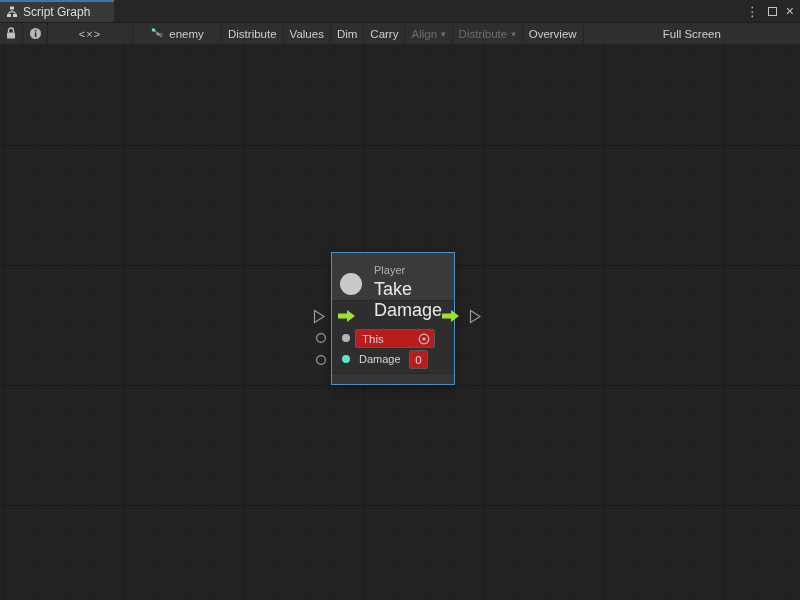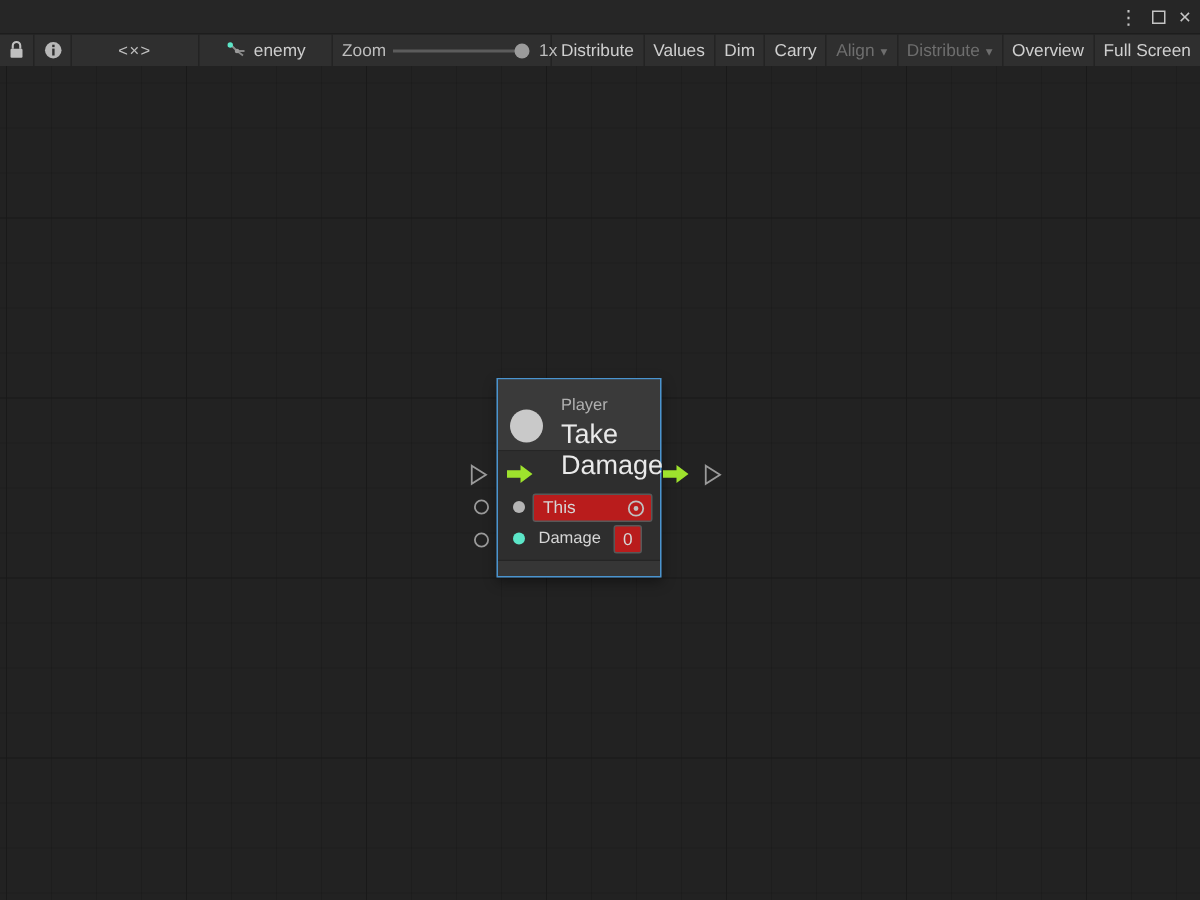--- a/index.html
+++ b/index.html
@@ -63,21 +63,21 @@
       linear-gradient(to right,  #191919 1px, transparent 1px),
       linear-gradient(to bottom, #191919 1px, transparent 1px),
       linear-gradient(to right,  rgba(0,0,0,0.13) 1px, transparent 1px),
       linear-gradient(to bottom, rgba(0,0,0,0.13) 1px, transparent 1px);
     background-size:120px 120px, 120px 120px, 30px 30px, 30px 30px;
     background-position:4px 0, 0 101px, 4px 0, 0 11px;
   }
 
   
   .node {
-    position:absolute; left:331px; top:208px; width:110px; height:133px;
+    position:absolute; left:331px; top:208px; width:124px; height:133px;
     background:#2e2e2e; border:1px solid #4a94cf;
     box-shadow:0 3px 8px rgba(0,0,0,0.4);
   }
   .node-header {
     position:absolute; left:0; right:0; top:0; height:48px;
     background:#3a3a3a; border-bottom:1px solid #262626;
   }
   .node-avatar {
     position:absolute; left:8px; top:20px; width:22px; height:22px;
     border-radius:50%; background:#c9c9c9;
@@ -117,20 +117,29 @@
   .ext-flow-out  { left:469px; top:265px; }
   .ext-circle-1  { left:315px; top:288px; }
   .ext-circle-2  { left:315px; top:310px; }
 </style>
 </head>
 <body>
 
 <div class="window">
 
   <div class="tabstrip">
+    <div class="tab">
+      <svg class="tab-icon" width="12" height="12" viewBox="0 0 12 12">
+        <rect x="4" y="0.5" width="4" height="3" fill="#cccccc"></rect>
+        <path d="M6 3.5 V6 M3 6 H9 M3 6 V8 M9 6 V8" stroke="#cccccc" stroke-width="1" fill="none"></path>
+        <rect x="1" y="8" width="4" height="3" fill="#cccccc"></rect>
+        <rect x="7" y="8" width="4" height="3" fill="#cccccc"></rect>
+      </svg>
+      <span>Script Graph</span>
+    </div>
     <div class="window-controls">
       <span class="wc-menu">⋮</span>
       <span class="wc-max"></span>
       <span class="wc-close">×</span>
     </div>
   </div>
 
   <div class="toolbar">
     <div class="tb-cell tb-lock icon-btn">
       <svg width="12" height="13" viewBox="0 0 12 13">
@@ -148,27 +157,20 @@
     <div class="tb-cell tb-code">
       <span>&lt;×&gt;</span>
     </div>
     <div class="tb-cell tb-graphref">
       <svg width="13" height="12" viewBox="0 0 13 12">
         <path d="M3 2 L7 6 L12 6 M7 6 L11 9" stroke="#8a8a8a" stroke-width="1.2" fill="none"></path>
         <circle cx="2.5" cy="2" r="1.8" fill="#5ce6c8"></circle>
         <circle cx="7" cy="6" r="1.5" fill="#9a9a9a"></circle>
       </svg>
       <span>enemy</span>
-    </div>
-    <div class="tb-cell tb-zoom">
-      <span class="zoom-label">Zoom</span>
-      <div class="zoom-track">
-        <div class="zoom-knob"></div>
-      </div>
-      <span class="zoom-value">1x</span>
     </div>
     <div class="tb-cell tb-btn">
       <span>Distribute</span>
     </div>
     <div class="tb-cell tb-btn">
       <span>Values</span>
     </div>
     <div class="tb-cell tb-btn">
       <span>Dim</span>
     </div>

